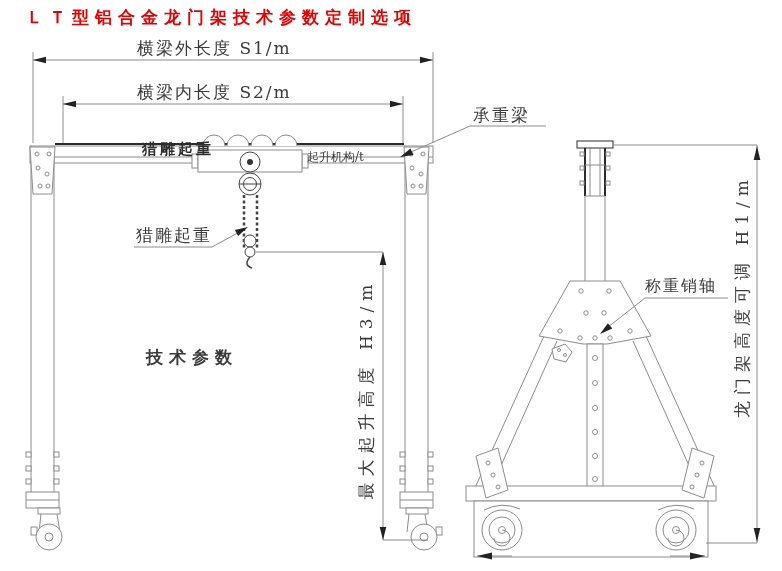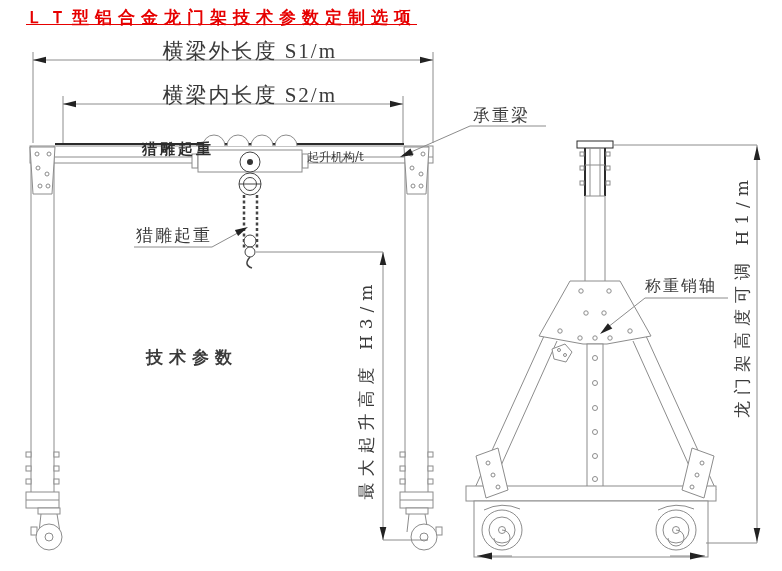--- a/index.html
+++ b/index.html
@@ -4,23 +4,23 @@
 <style>
   html,body{margin:0;padding:0;background:#ffffff;}
   #stage{
     position:relative;width:782px;height:571px;background:#ffffff;overflow:hidden;
     font-family:"DejaVu Serif", serif;color:#333;
   }
   #stage svg{position:absolute;left:0;top:0;}
   .lbl{position:absolute;white-space:nowrap;color:#3a3a3a;}
   .title{
     left:26px;top:6px;font-family:"Liberation Sans",sans-serif;
-    font-weight:bold;font-size:17px;letter-spacing:6px;color:#e60000;text-decoration:underline;
+    font-weight:bold;font-size:17px;letter-spacing:6px;color:#e60000;
   }
-  .dim{font-size:21px;letter-spacing:2px;text-align:right;font-family:Liberation Serif, serif;}
+  .dim{font-size:17px;letter-spacing:2px;text-align:left;}
   .s1{left:137px;top:37px;width:200px;}
   .s2{left:137px;top:81px;width:200px;}
   .brand{left:142px;top:140px;font-size:15px;font-weight:bold;letter-spacing:3px;color:#2e2e2e;}
   .maxcap{left:307px;top:149px;font-size:12px;color:#3a3a3a;}
   .beamlbl{left:473px;top:104px;font-size:17px;letter-spacing:2px;}
   .hoistlbl{left:136px;top:224px;font-size:17px;letter-spacing:2px;}
   .pinlbl{left:645px;top:276px;font-size:16px;letter-spacing:2px;}
   .vlabel{
     text-align:center;font-size:17px;letter-spacing:6px;height:20px;line-height:20px;
     transform:rotate(-90deg);transform-origin:center center;

